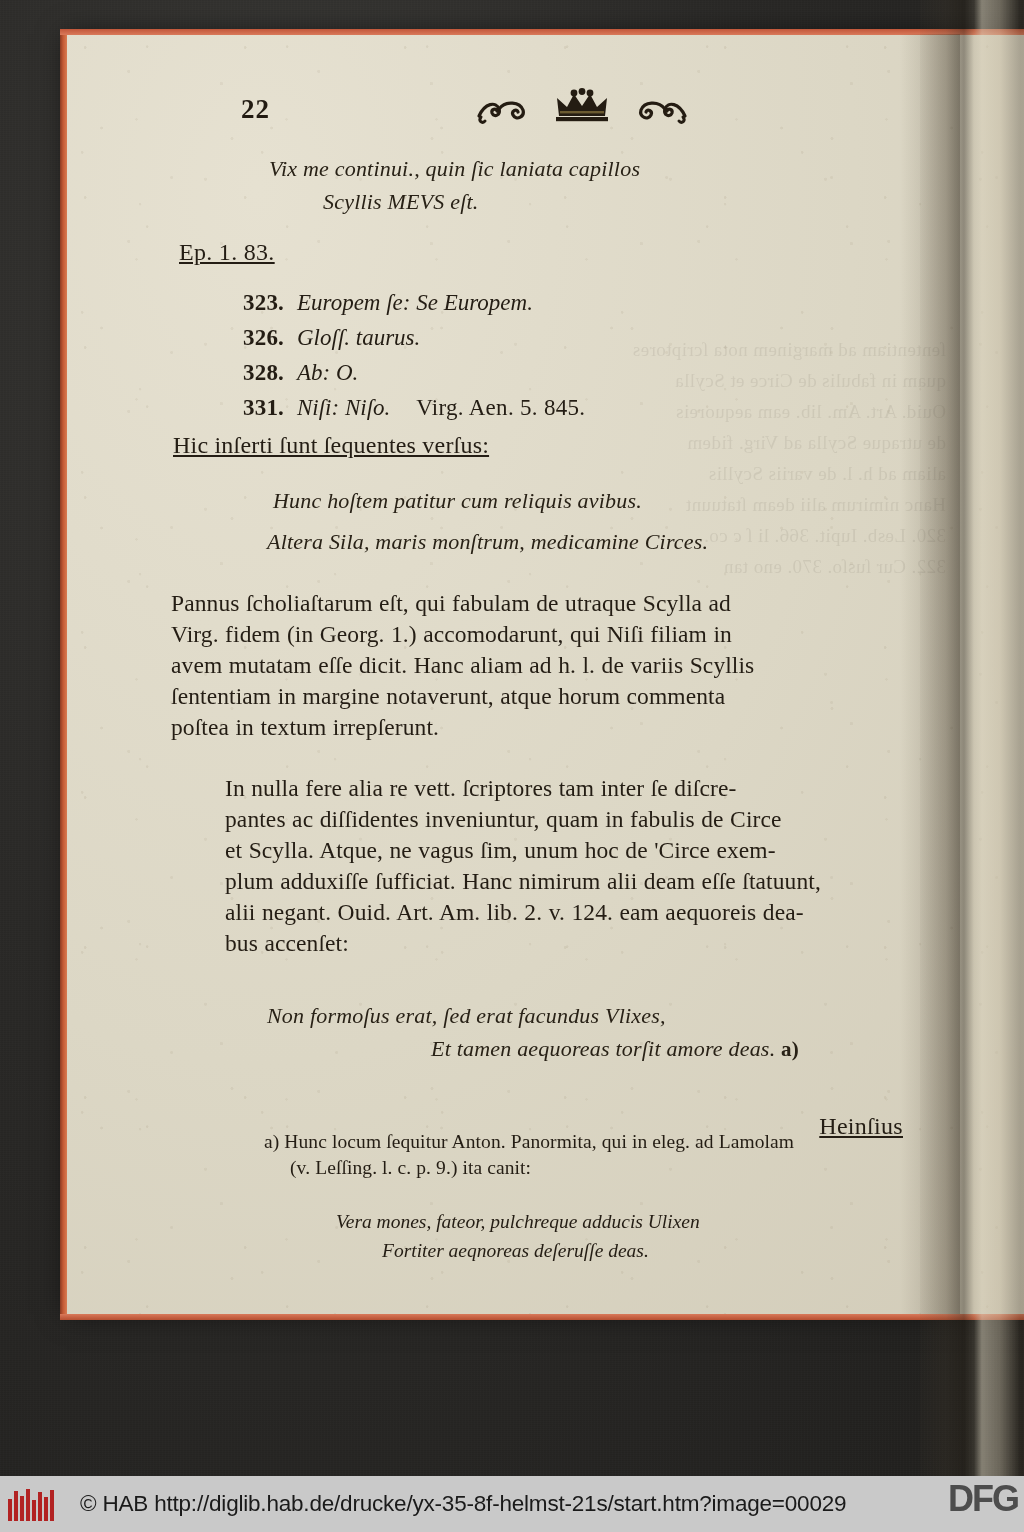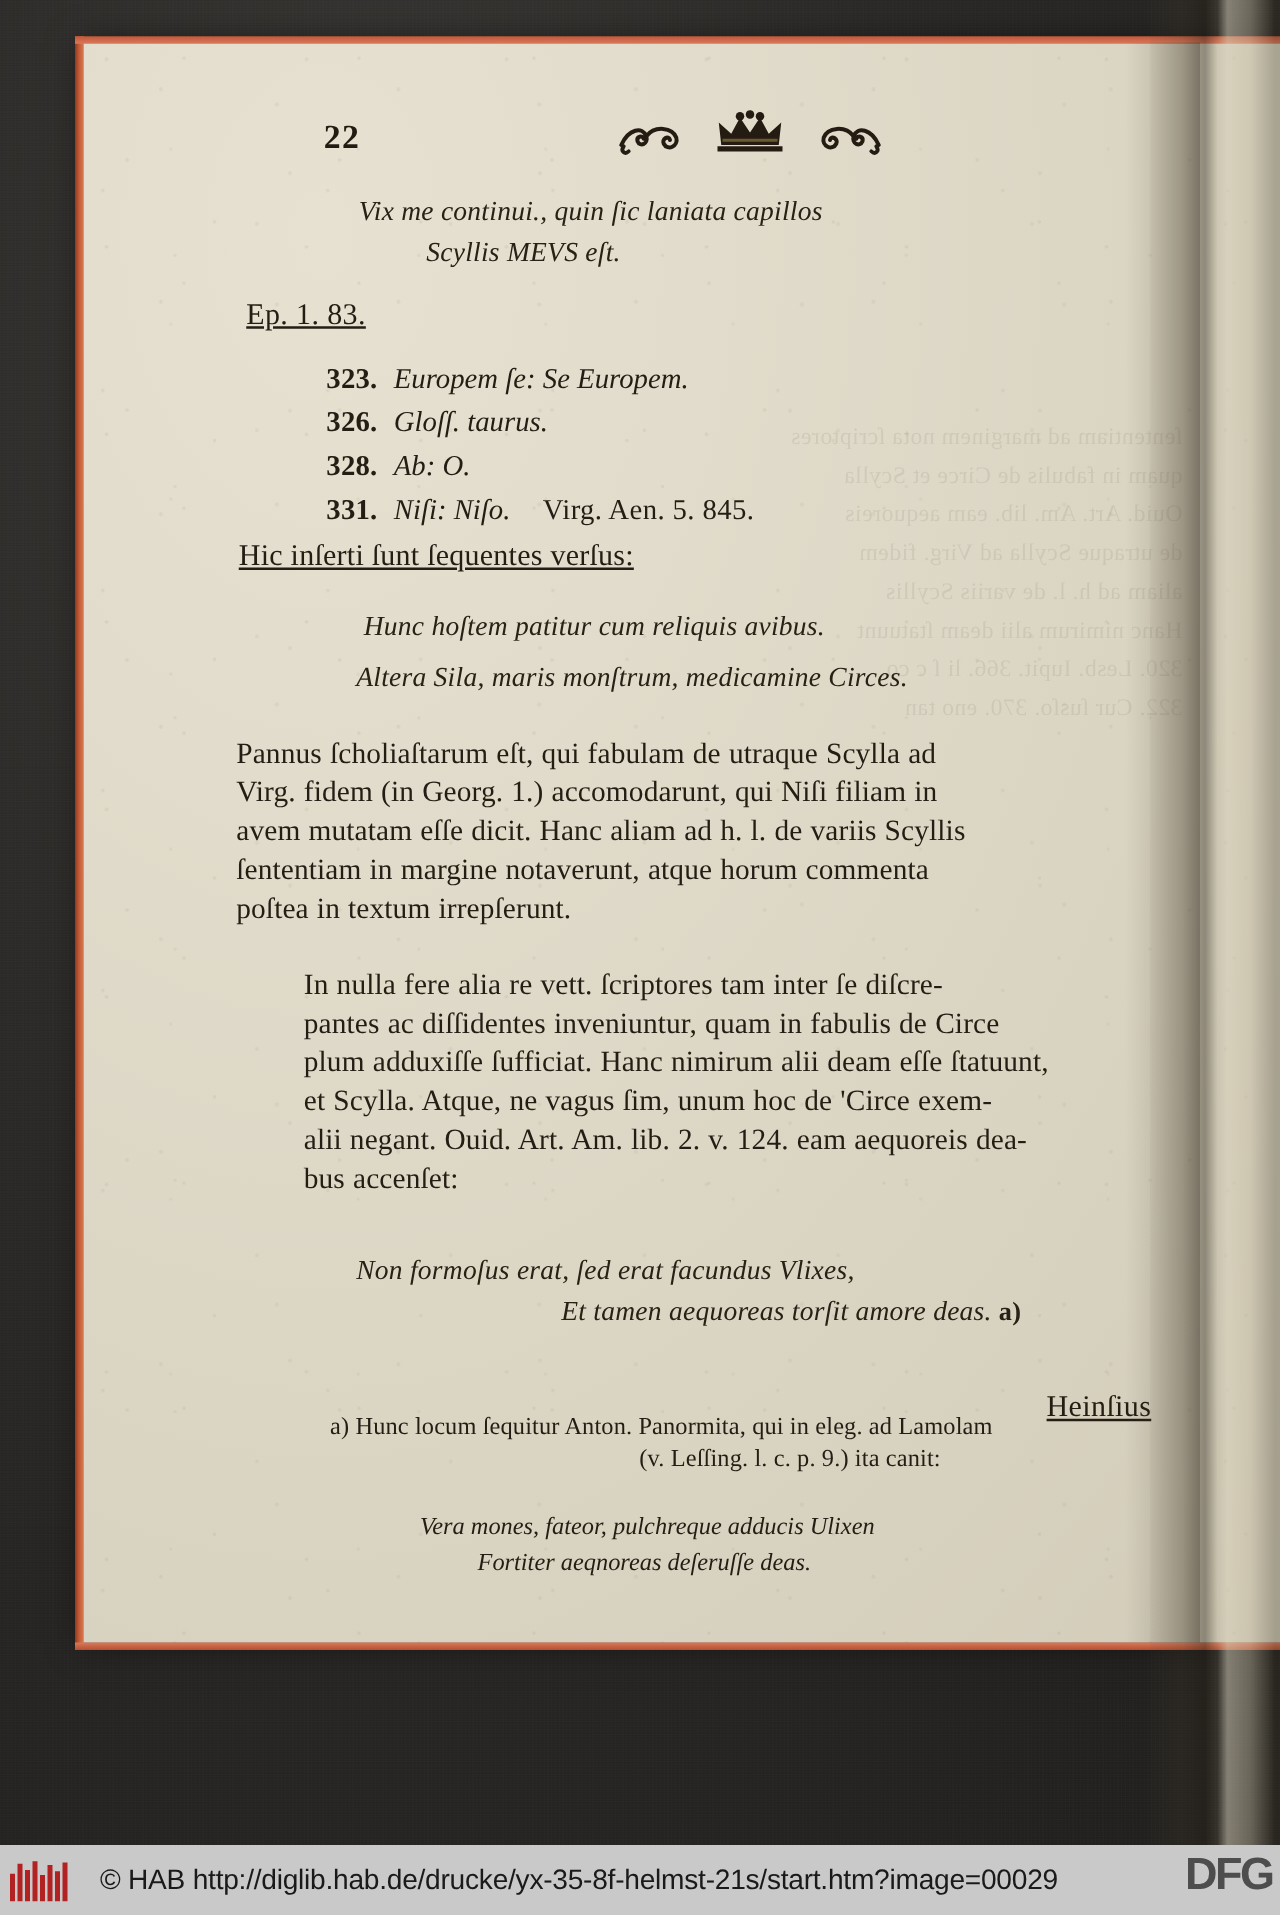--- a/index.html
+++ b/index.html
@@ -128,21 +128,21 @@
     position: absolute;
     top: 34px; bottom: 218px;
     left: 900px; width: 60px;
     background: linear-gradient(90deg, rgba(0,0,0,0), rgba(60,50,36,.30));
     pointer-events: none;
   }
 
   
   .typeblock {
     position: absolute;
-    left: 123px;
+    left: 105px;
     top: 40px;
     width: 740px;
     color: #241d14;
   }
 
   
   .headline {
     position: relative;
     height: 56px;
   }
@@ -265,21 +265,21 @@
     top: 1095px;
     width: 710px;
     color: #241d14;
   }
   .fn-body {
     font-size: 19.5px;
     line-height: 26px;
     letter-spacing: .1px;
   }
   .fn-body .ln { display: block; white-space: nowrap; }
-  .fn-body .ln:nth-child(2) { padding-left: 26px; text-align: center; }
+  .fn-body .ln:nth-child(2) { padding-left: 26px; }
   .fn-verse {
     margin-top: 26px;
     margin-left: 72px;
     font-style: italic;
     font-size: 19.5px;
     line-height: 29px;
   }
   .fn-verse .ln { display: block; white-space: nowrap; }
   .fn-verse .ln:nth-child(2) { padding-left: 46px; }
 
@@ -421,22 +421,22 @@
         <span class="ln">Pannus ſcholiaſtarum eſt, qui fabulam de utraque Scylla ad</span>
         <span class="ln">Virg. fidem (in Georg. 1.) accomodarunt, qui Niſi filiam in</span>
         <span class="ln">avem mutatam eſſe dicit.  Hanc aliam ad h. l. de variis Scyllis</span>
         <span class="ln">ſententiam in margine notaverunt, atque horum commenta</span>
         <span class="ln">poſtea in textum irrepſerunt.</span>
       </div>
 
       <div class="para indent">
         <span class="ln">In nulla fere alia re vett. ſcriptores tam inter ſe diſcre-</span>
         <span class="ln">pantes ac diſſidentes inveniuntur, quam in fabulis de Circe</span>
+        <span class="ln">et Scylla.   Atque, ne vagus ſim, unum hoc de 'Circe exem-</span>
         <span class="ln">plum adduxiſſe ſufficiat. Hanc nimirum alii deam eſſe ſtatuunt,</span>
-        <span class="ln">et Scylla.   Atque, ne vagus ſim, unum hoc de 'Circe exem-</span>
         <span class="ln">alii negant.   Ouid. Art. Am. lib. 2. v. 124. eam aequoreis dea-</span>
         <span class="ln">bus accenſet:</span>
       </div>
 
       <div class="couplet">
         <div class="italic-line">Non formoſus erat, ſed erat facundus Vlixes,</div>
         <div class="italic-line">
           <span>Et tamen aequoreas torſit amore deas.</span>
           <span class="fn-mark">a)</span>
         </div>

